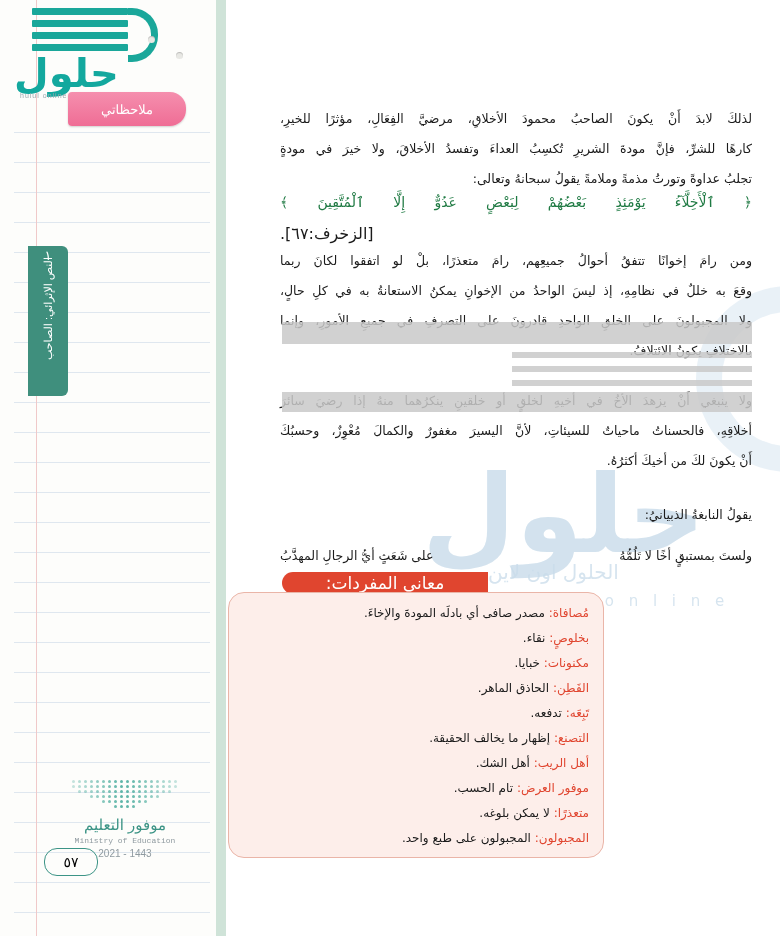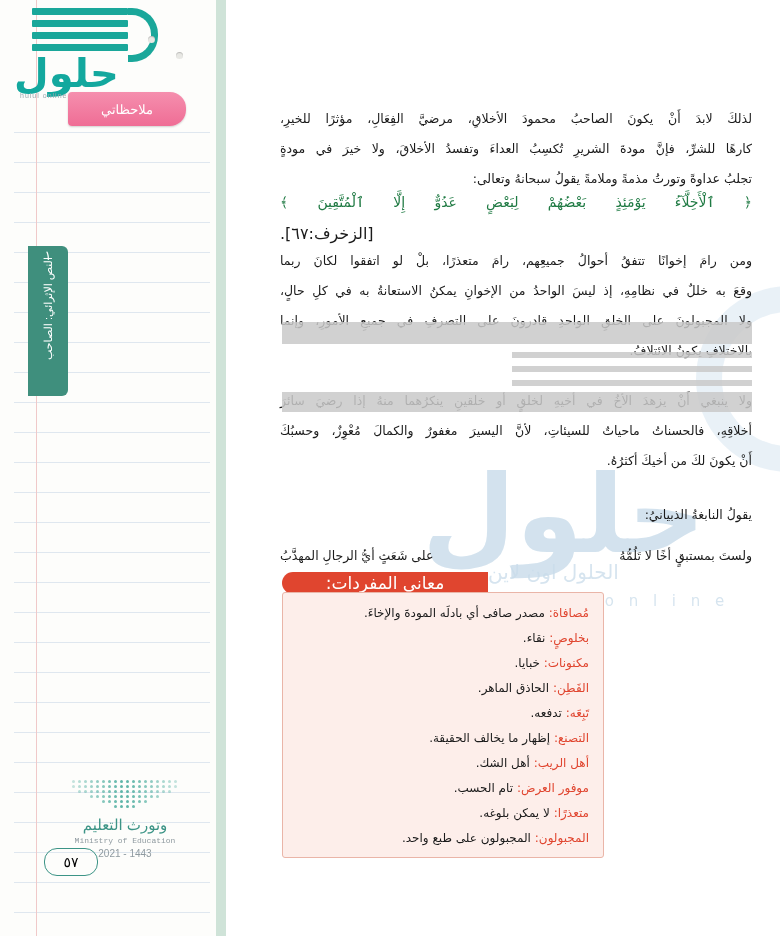--- a/index.html
+++ b/index.html
@@ -259,24 +259,24 @@
     color: #fff;
     font-size: 17px;
     display: flex;
     align-items: center;
     justify-content: center;
     font-family: "DejaVu Sans", sans-serif;
   }
   #vocab-box {
     position: absolute;
     right: 176px; top: 592px;
-    width: 322px; height: 266px;
+    width: 376px; height: 266px;
     background: #fdeeea;
     border: 1px solid #eab5a8;
-    border-radius: 3px;
+    border-radius: 16px;
     padding: 8px 14px;
     box-sizing: border-box;
     font-family: "DejaVu Sans", sans-serif;
     font-size: 12px;
     line-height: 25px;
     color: #1b1b1b;
   }
   .vocab-item { white-space: nowrap; }
   .vocab-term { color: #e0452f; }
 
@@ -450,21 +450,21 @@
         <div class="dot" style="left: 48px; top: 20px; opacity: 0.96;"></div>
         <div class="dot" style="left: 54px; top: 20px; opacity: 0.96;"></div>
         <div class="dot" style="left: 60px; top: 20px; opacity: 0.89;"></div>
         <div class="dot" style="left: 66px; top: 20px; opacity: 0.81;"></div>
         <div class="dot" style="left: 72px; top: 20px; opacity: 0.73;"></div>
         <div class="dot" style="left: 42px; top: 25px; opacity: 0.89;"></div>
         <div class="dot" style="left: 48px; top: 25px; opacity: 0.96;"></div>
         <div class="dot" style="left: 54px; top: 25px; opacity: 0.96;"></div>
         <div class="dot" style="left: 60px; top: 25px; opacity: 0.89;"></div>
       </div>
-    <div id="ministry-name-ar">وتورث التعليم</div>
+    <div id="ministry-name-ar">موفور التعليم</div>
     <div id="ministry-name-en">Ministry of Education</div>
     <div id="ministry-year">2021 - 1443</div>
   </div>
 
   <div id="page-number-badge">٥٧</div>
 </div>
 
 <div id="green-band"></div>
 
 <div id="main-column">

